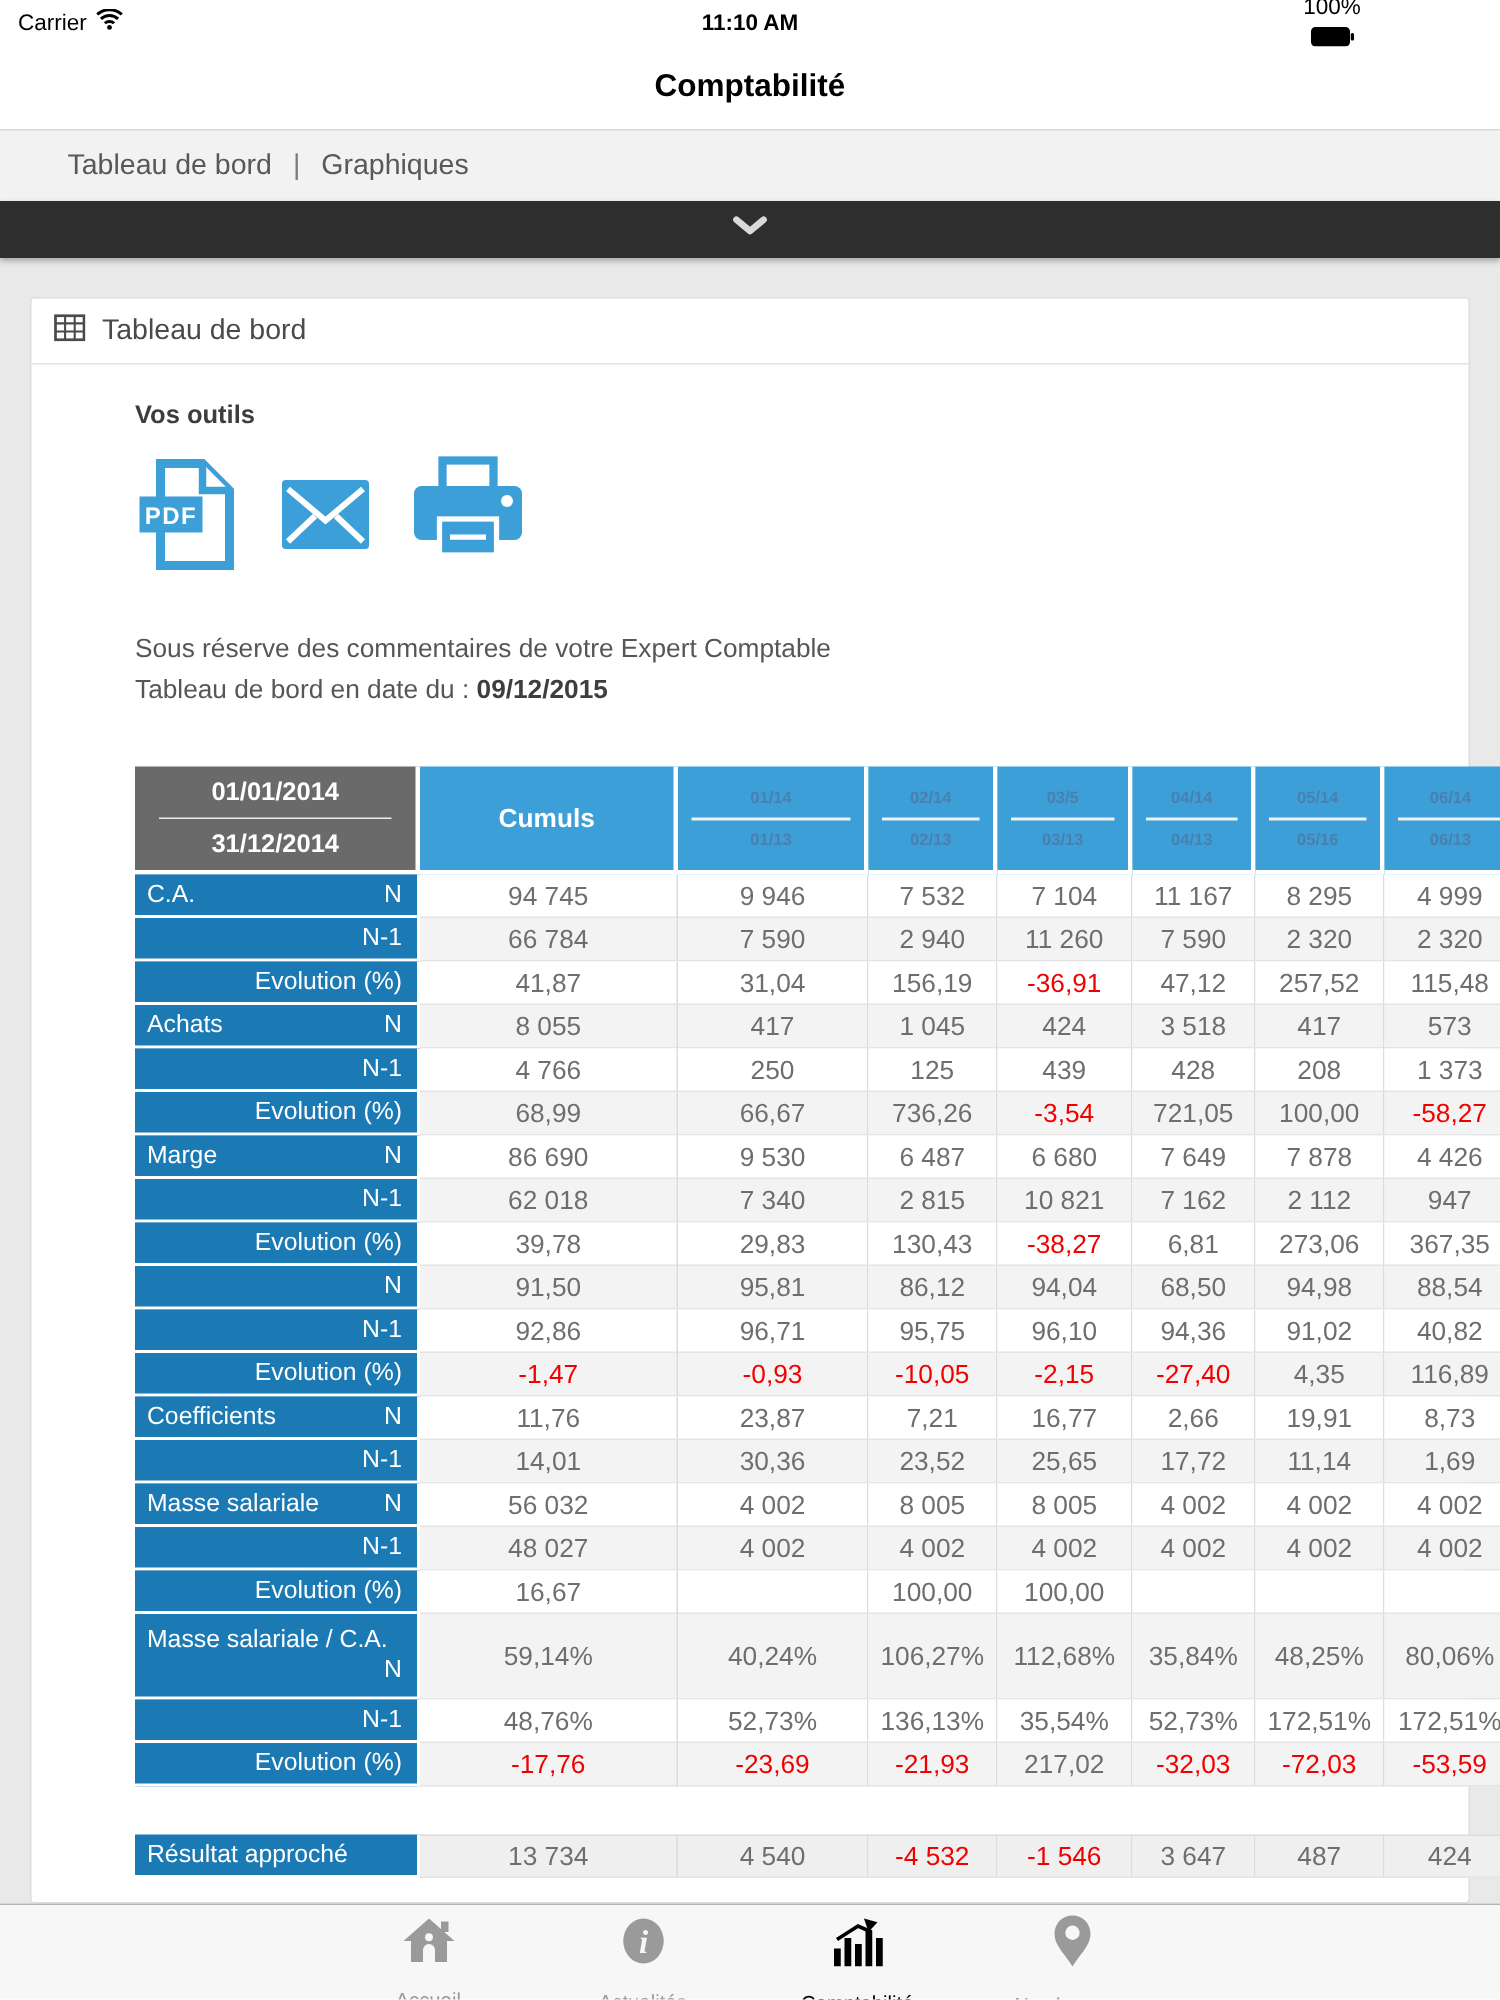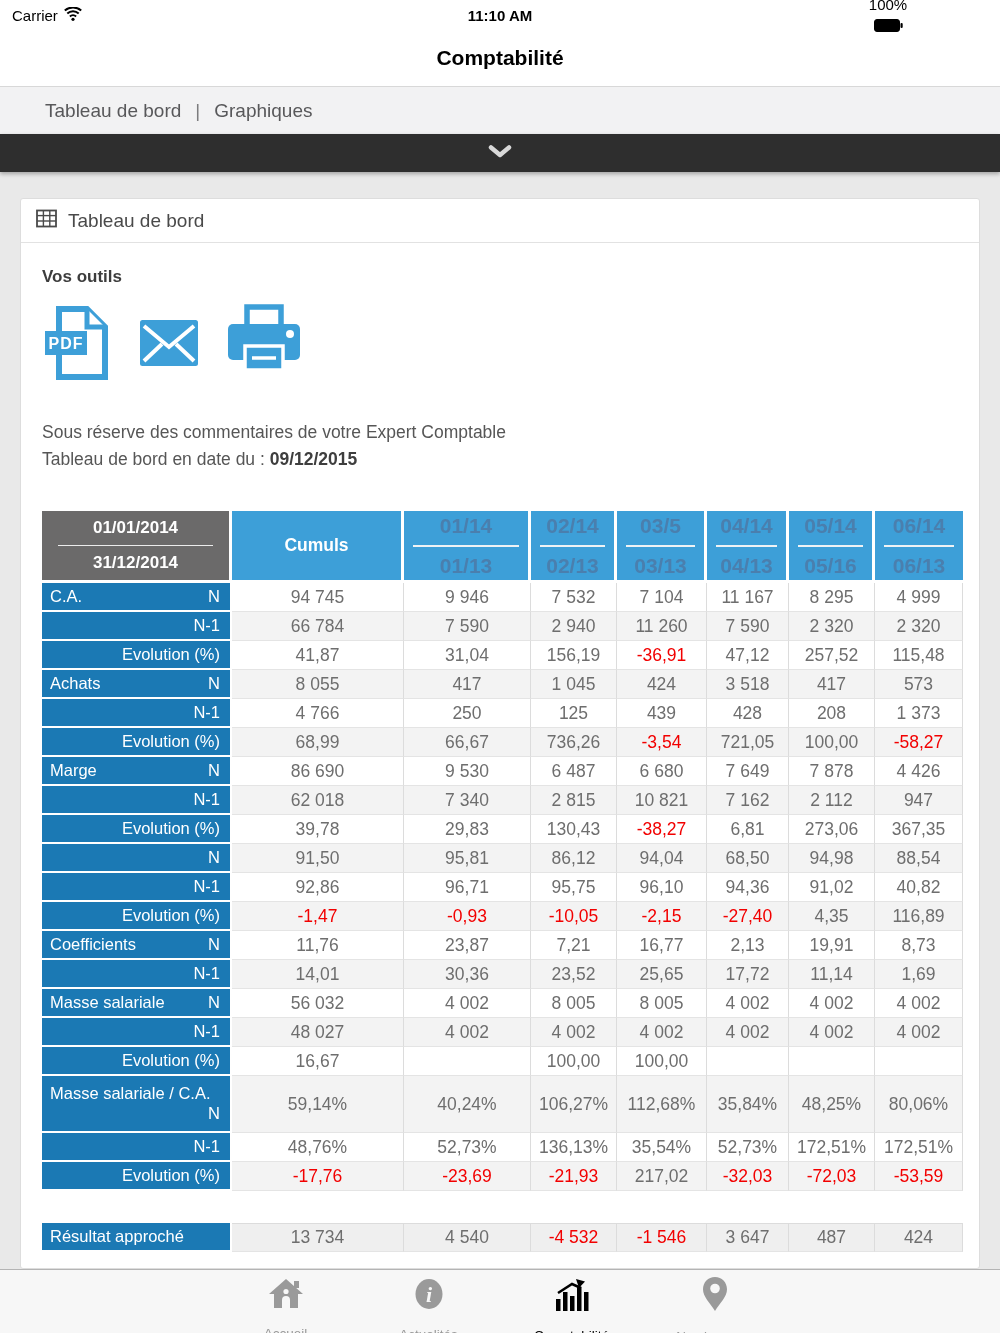--- a/index.html
+++ b/index.html
@@ -24,36 +24,36 @@
 
   
   .collapse-bar { height:38px; background:#2e2e2e; display:flex; align-items:center; justify-content:center;
                   box-shadow:0 2px 4px rgba(0,0,0,0.30); position:relative; z-index:2; cursor:pointer; }
 
   
   .content { background:#e9e9e9; min-height:1097px; padding:26px 20px 0 20px; }
   .card { background:#fff; border:1px solid #ddd; border-radius:3px; padding-bottom:16px; }
   .card-header { display:flex; align-items:center; gap:11px; padding:10px 15px; height:44px; border-bottom:1px solid #e2e2e2; }
   .card-title { font-size:19px; color:#4a4a4a; }
-  .card-body { padding:24px 18px 0 21px; }
+  .card-body { padding:24px 18px 0 21px;margin-left:48px; }
   .tools-title { font-size:17px; font-weight:700; color:#3d3d3d; }
   .tools-row { display:flex; align-items:center; gap:28px; margin-top:16px; height:80px; }
   .tool-btn { display:inline-flex; align-items:center; cursor:pointer; }
   .note { margin-top:36px; font-size:17.5px; color:#565656; line-height:27px; }
   .note b { color:#3e3e3e; }
 
   
   .dash-table { border-collapse:separate; border-spacing:0; table-layout:fixed; margin-top:38px; width:921px; }
   .dash-table th, .dash-table td { vertical-align:middle; }
   th.h-date { background:#6b6a6a; color:#fff; font-weight:700; font-size:17px; height:72px;
               border-right:3px solid #fff; border-bottom:3px solid #fff; text-align:center; }
   .h-date .line { border-top:1px solid #ececec; margin:7px 16px; }
   th.h-cum { background:#3d9fd8; color:#fff; font-weight:700; font-size:17.5px; text-align:center;
              border-right:3px solid #fff; border-bottom:3px solid #fff; }
-  th.h-month { background:#3d9fd8; color:#4a7fae; font-weight:700; font-size:21px; text-align:center;
+  th.h-month { background:#3d9fd8; color:#4a7fae; font-weight:700; font-size:11px; text-align:center;
                border-right:3px solid #fff; border-bottom:3px solid #fff; }
   th.h-month:last-child { border-right:none; }
   .h-month .line { border-top:2px solid #eef2f5; margin:7px 9px; }
 
   th.lbl { background:#1b79b4; color:#fff; font-weight:400; font-size:16.5px;
            border-right:2px solid #fff; border-bottom:2px solid #fff; height:29px; }
   .cellwrap { display:flex; justify-content:space-between; align-items:center; padding:0 10px 0 8px; min-height:27px; }
   .lbl .g { font-weight:400; text-align:left; white-space:nowrap; }
   .lbl .s { margin-left:auto; text-align:right; }
   tr.tall th.lbl { height:57px; }
@@ -405,21 +405,21 @@
                 <th class="lbl">
                   <div class="cellwrap">
                     <span class="g">Coefficients</span>
                     <span class="s">N</span>
                   </div>
                 </th>
                 <td class="val">11,76</td>
                 <td class="val">23,87</td>
                 <td class="val">7,21</td>
                 <td class="val">16,77</td>
-                <td class="val">2,13</td>
+                <td class="val">2,66</td>
                 <td class="val">19,91</td>
                 <td class="val">8,73</td>
               </tr>
               <tr class="shade">
                 <th class="lbl">
                   <div class="cellwrap">
                     <span class="s">N-1</span>
                   </div>
                 </th>
                 <td class="val">14,01</td>

